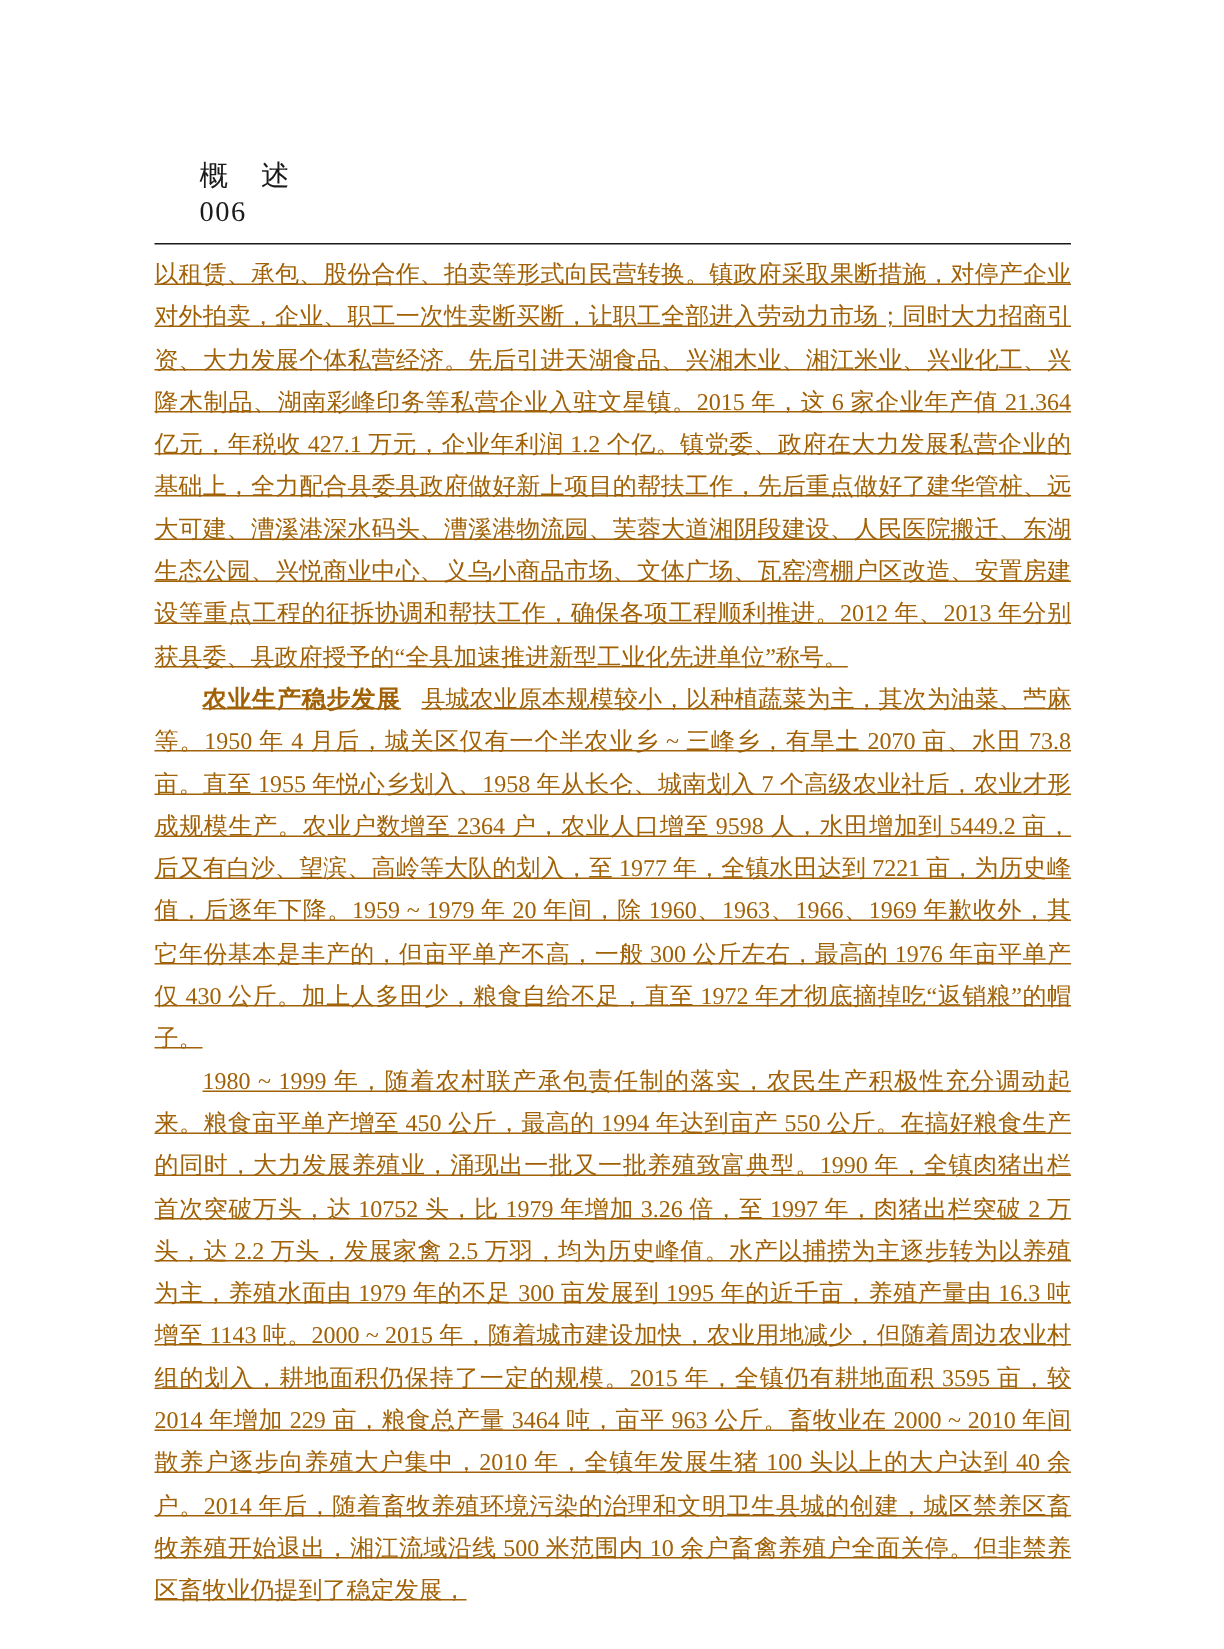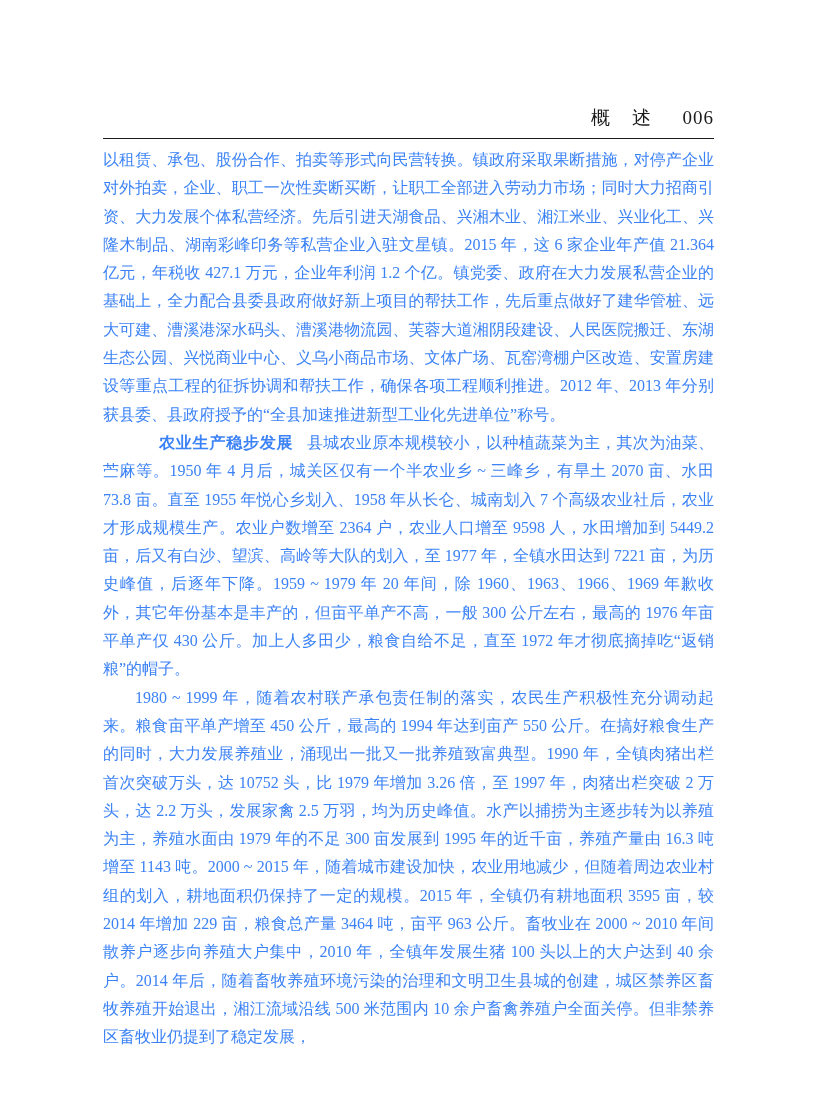--- a/index.html
+++ b/index.html
@@ -22,38 +22,39 @@
   }
   .running-header {
     display: flex;
     justify-content: flex-end;
     align-items: baseline;
     font-size: 19px;
     line-height: 24px;
     padding-bottom: 8px;
     border-bottom: 1.6px solid #1b1b1b;
     color: #1b1b1b;
+    flex-direction: column;
   }
   .header-title { letter-spacing: 1.5px; }
   .page-number { margin-left: 30px; letter-spacing: 1px; }
   .body-text {
     padding-top: 7px;
     font-size: 16px;
     line-height: 28.3px;
     text-align: justify;
-    color: #3b82f6;
+    color: #a16207;
+    text-decoration: underline;
   }
   .para { margin: 0; }
   .para.indent { text-indent: 2em; }
   .para .lead {
     font-family: "Liberation Sans", "DejaVu Sans", sans-serif;
     font-weight: bold;
     margin-right: 0.85em;
     letter-spacing: 0.5px;
-    margin-left: 24px;
   }
 </style>
 </head>
 <body>
 
 <div class="page">
   <div class="content">
     <div class="running-header">
       <span class="header-title">概　述</span>
       <span class="page-number">006</span>

